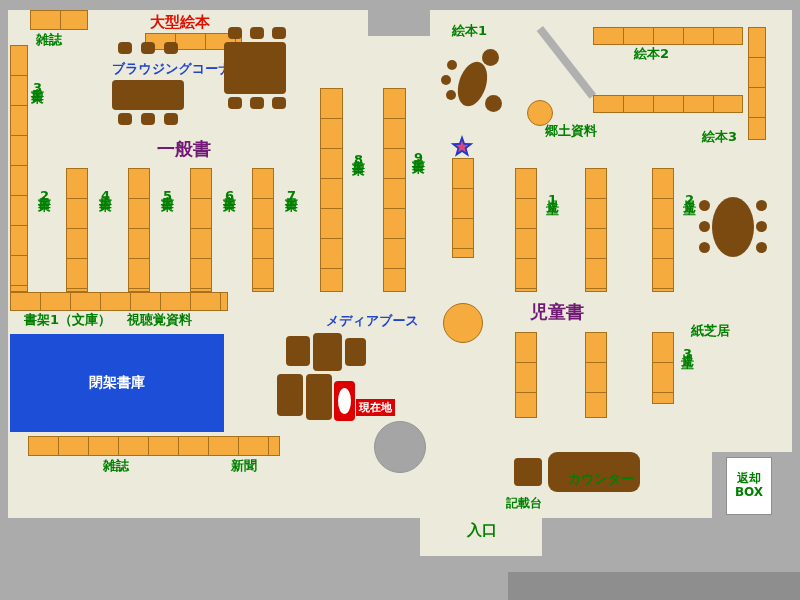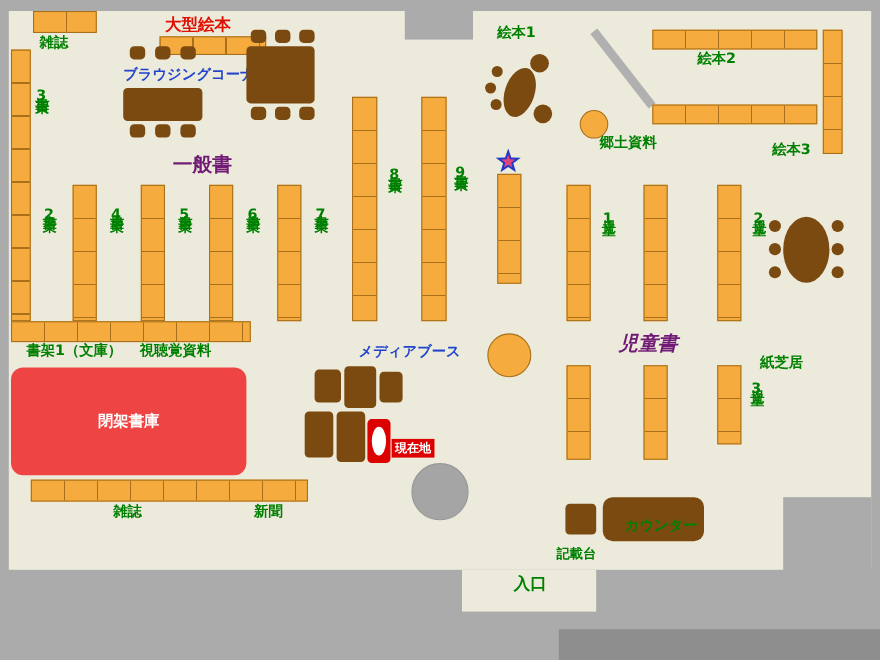--- a/index.html
+++ b/index.html
@@ -113,33 +113,33 @@
   <div class="abs lbl vert" style="left:681px;top:190px;">児童2</div>
 
   <div class="abs furn" style="left:712px;top:197px;width:42px;height:60px;border-radius:50%;"></div>
   <div class="abs furn circle" style="left:699px;top:200px;width:11px;height:11px;"></div>
   <div class="abs furn circle" style="left:699px;top:221px;width:11px;height:11px;"></div>
   <div class="abs furn circle" style="left:699px;top:242px;width:11px;height:11px;"></div>
   <div class="abs furn circle" style="left:756px;top:200px;width:11px;height:11px;"></div>
   <div class="abs furn circle" style="left:756px;top:221px;width:11px;height:11px;"></div>
   <div class="abs furn circle" style="left:756px;top:242px;width:11px;height:11px;"></div>
 
-  <div class="abs sect" style="left:562px;top:300px;font-style:italic;">児童書</div>
+  <div class="abs sect" style="left:530px;top:300px;">児童書</div>
   <div class="abs shelf circle" style="left:443px;top:303px;width:40px;height:40px;"></div>
   <div class="abs shelf vseg" style="left:515px;top:332px;width:22px;height:86px;"></div>
   <div class="abs shelf vseg" style="left:585px;top:332px;width:22px;height:86px;"></div>
   <div class="abs shelf vseg" style="left:652px;top:332px;width:22px;height:72px;"></div>
   <div class="abs lbl vert" style="left:679px;top:344px;">児童3</div>
   <div class="abs lbl" style="left:691px;top:324px;">紙芝居</div>
 
   <div class="abs shelf hseg" style="left:10px;top:292px;width:218px;height:19px;"></div>
   <div class="abs lbl" style="left:24px;top:313px;">書架1（文庫）</div>
   <div class="abs lbl" style="left:127px;top:313px;">視聴覚資料</div>
 
-  <div class="abs center" style="left:10px;top:334px;width:214px;height:98px;background:#ef4444;border-radius:11px;">
+  <div class="abs center" style="left:10px;top:334px;width:214px;height:98px;background:#1d4ed8;">
     <span style="color:#FFFFFF;font-weight:bold;font-size:14px;">閉架書庫</span>
   </div>
 
   <div class="abs shelf hseg" style="left:28px;top:436px;width:252px;height:20px;"></div>
   <div class="abs lbl" style="left:103px;top:459px;">雑誌</div>
   <div class="abs lbl" style="left:231px;top:459px;">新聞</div>
 
   <div class="abs lbl blue" style="left:294px;top:314px;margin-left:32px;">メディアブース</div>
   <div class="abs furn rounded" style="left:286px;top:336px;width:24px;height:30px;"></div>
   <div class="abs furn rounded" style="left:313px;top:333px;width:29px;height:38px;"></div>
@@ -151,14 +151,18 @@
   </div>
   <div class="abs badge" style="left:356px;top:399px;font-family:Liberation Mono, monospace;">現在地</div>
 
   <div class="abs circle" style="left:374px;top:421px;width:52px;height:52px;background:#A5A5A5;border:1px solid #969696;box-sizing:border-box;"></div>
 
   <div class="abs furn rounded" style="left:514px;top:458px;width:28px;height:28px;"></div>
   <div class="abs lbl" style="left:506px;top:497px;font-size:12px;">記載台</div>
   <div class="abs furn" style="left:548px;top:452px;width:92px;height:40px;border-radius:9px;"></div>
   <div class="abs lbl" style="left:568px;top:472px;">カウンター</div>
 
+  <div class="abs whitebox" style="left:726px;top:457px;width:44px;height:56px;">
+    <span class="lbl pre" style="font-size:12px;">返却
+BOX</span>
+  </div>
 
 </div>
 
 </body></html>

